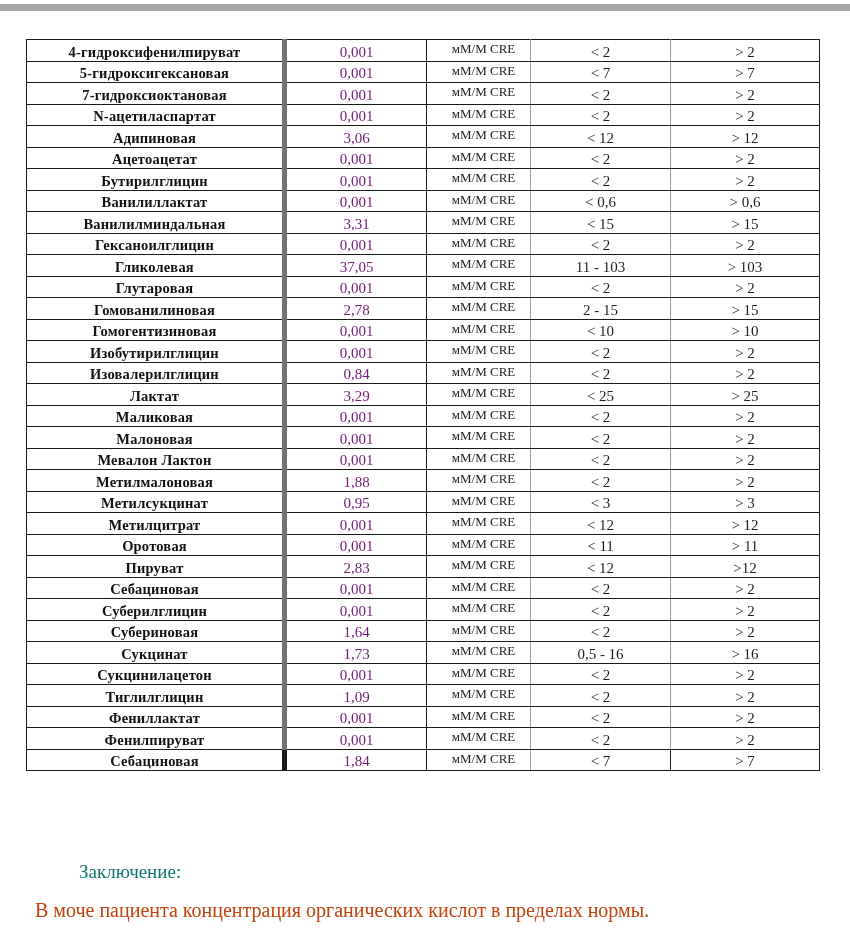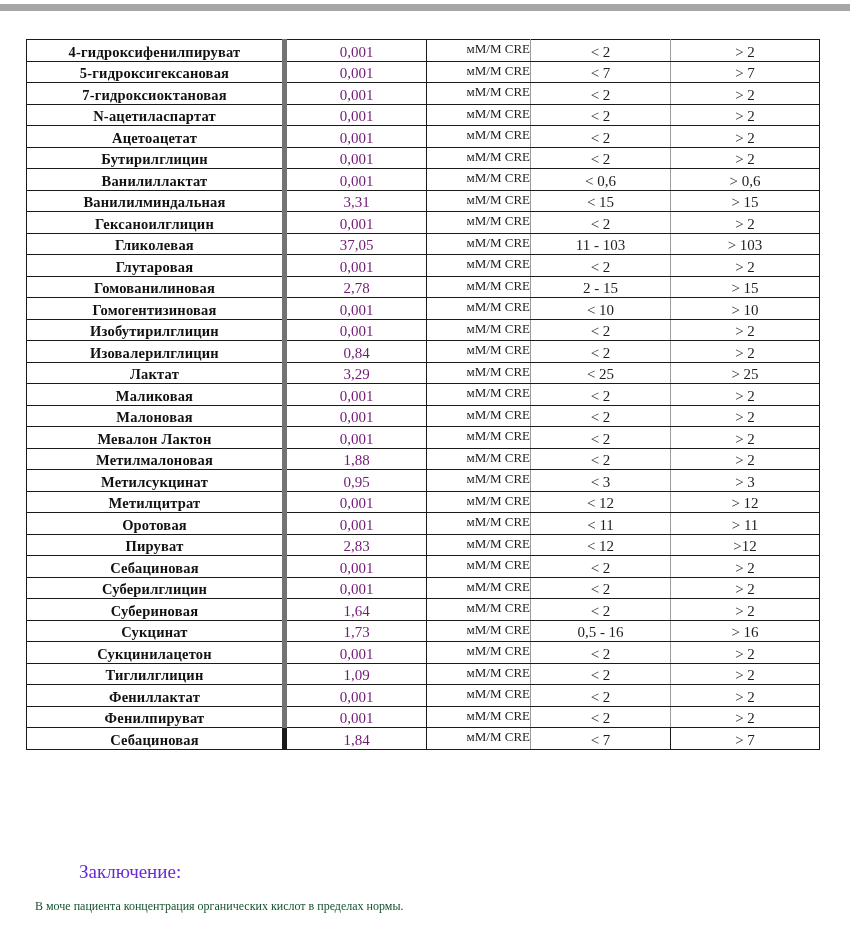--- a/index.html
+++ b/index.html
@@ -53,21 +53,21 @@
     table.results td.c-value {
       width: 139px;
       border-right: 1px solid #1a1a1a;
       font-size: 15px;
       color: #701a75;
     }
     table.results td.c-unit {
       width: 93px;
       border-right: 1px solid #9b9b9b;
       font-size: 13px;
-      text-align: right;
+      text-align: center;
       padding-left: 10px;
       vertical-align: top;
       color: #1e1e1e;
     }
     table.results td.c-norm {
       width: 139px;
       border-right: 1px solid #9b9b9b;
       font-size: 15px;
       color: #1e1e1e;
     }
@@ -77,28 +77,28 @@
       color: #1e1e1e;
     }
     table.results tr.last td.c-name { border-right-color: #1a1a1a; }
     table.results tr.last td.c-norm { border-right-color: #1a1a1a; }
 
     .conclusion-title {
       position: absolute;
       left: 79px;
       top: 861px;
       font-size: 19px;
-      color: #6d28d9;
+      color: #0f766e;
     }
     .conclusion-text {
       position: absolute;
       left: 35px;
       top: 899px;
-      font-size: 12px;
-      color: #14532d;
+      font-size: 20px;
+      color: #c2410c;
     }
   </style>
 </head>
 <body>
 
 <div class="top-bar"></div>
 
 <table class="results">
   <tbody id="results-body">
 
@@ -124,20 +124,27 @@
       <td class="c-high">&gt; 2</td>
     </tr>
       <tr class="" style="">
       <td class="c-name">N-ацетиласпартат</td>
       <td class="c-value">0,001</td>
       <td class="c-unit">мМ/M CRE</td>
       <td class="c-norm">&lt; 2</td>
       <td class="c-high">&gt; 2</td>
     </tr>
       <tr class="" style="">
+      <td class="c-name">Адипиновая</td>
+      <td class="c-value">3,06</td>
+      <td class="c-unit">мМ/M CRE</td>
+      <td class="c-norm">&lt; 12</td>
+      <td class="c-high">&gt; 12</td>
+    </tr>
+      <tr class="" style="">
       <td class="c-name">Ацетоацетат</td>
       <td class="c-value">0,001</td>
       <td class="c-unit">мМ/M CRE</td>
       <td class="c-norm">&lt; 2</td>
       <td class="c-high">&gt; 2</td>
     </tr>
       <tr class="" style="">
       <td class="c-name">Бутирилглицин</td>
       <td class="c-value">0,001</td>
       <td class="c-unit">мМ/M CRE</td>

